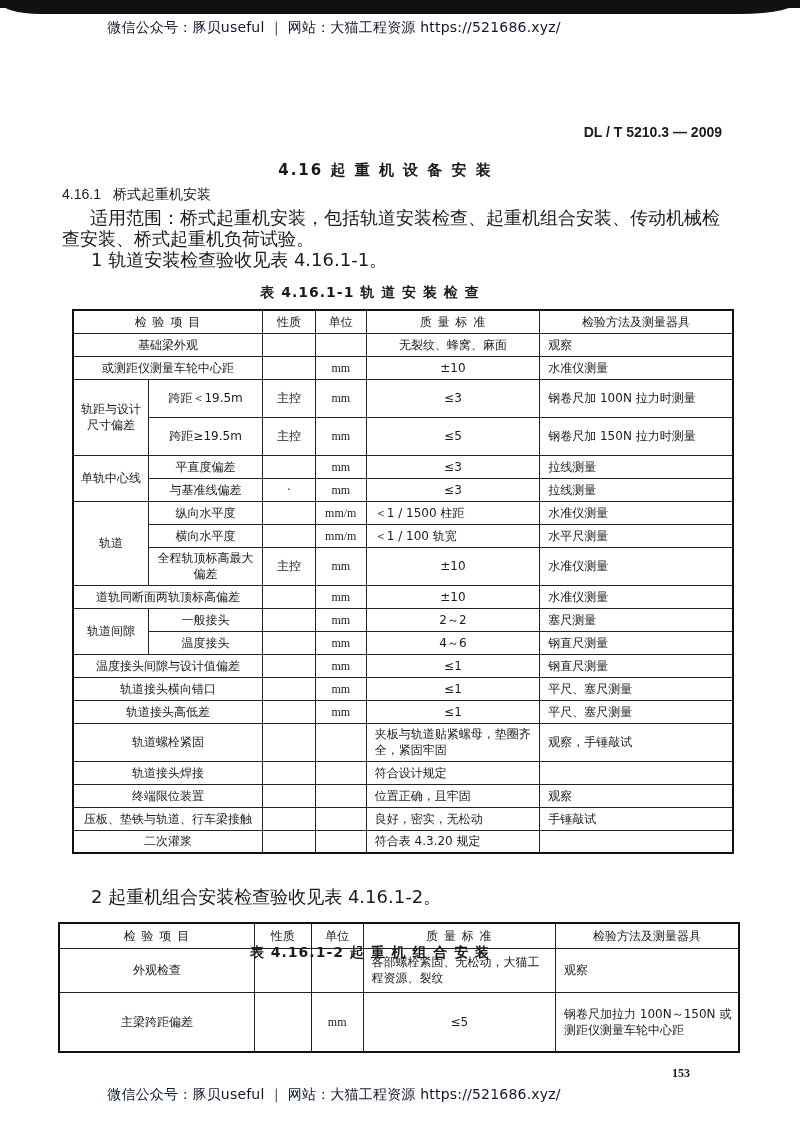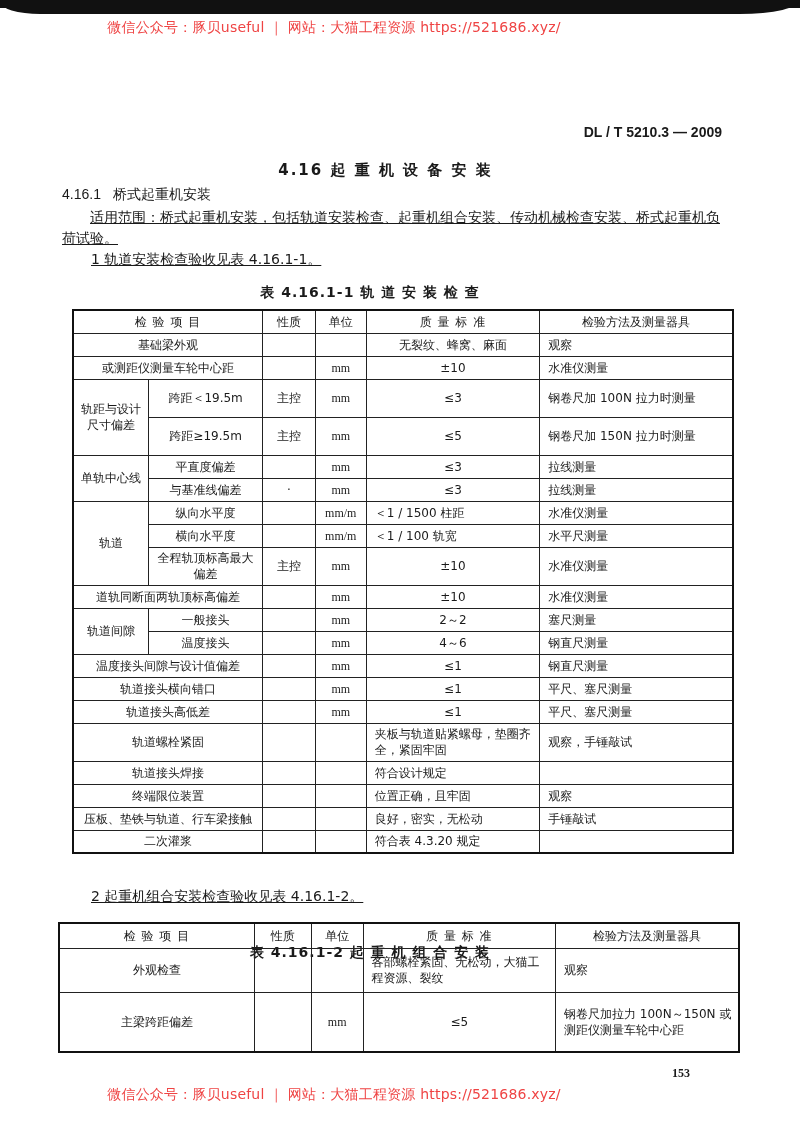--- a/index.html
+++ b/index.html
@@ -9,40 +9,39 @@
   }
   .topband {
     position:absolute; left:0; top:0; width:800px; height:14px; background:#111;
     border-bottom-left-radius:40px 12px; border-bottom-right-radius:60px 14px;
   }
   .topband-inner {
     position:absolute; left:0; top:0; width:800px; height:8px; background:#111;
   }
   .watermark {
     position:absolute; left:0; width:668px; text-align:center;
-    color:#ef4444; font-size:14px; font-family:"DejaVu Sans", sans-serif; letter-spacing:0.2px;
+    color:#0f172a; font-size:14px; font-family:"DejaVu Sans", sans-serif; letter-spacing:0.2px;
   }
   .wm-top { top:19px; }
   .wm-bottom { top:1086px; }
   .std-no {
     position:absolute; right:78px; top:124px; font-size:14px; font-weight:bold;
     font-family:"Liberation Sans", sans-serif;
   }
   .section-title {
     position:absolute; left:0; width:771px; top:161px; text-align:center;
     font-size:15px; font-weight:bold; letter-spacing:2px; font-family:"DejaVu Sans", sans-serif;
   }
   .subsection {
     position:absolute; left:62px; top:186px; font-size:14px; font-family:"DejaVu Sans", sans-serif;
   }
   .subsection .num { margin-right:12px; font-family:"Liberation Sans", sans-serif; }
   .para {
-    position:absolute; left:62px; width:660px; font-size:14px; line-height:21px;
+    position:absolute; left:62px; width:660px; font-size:18px; line-height:21px;
     font-family:"DejaVu Sans", sans-serif;
-    text-decoration:underline;
   }
   .p-scope { top:207px; text-indent:28px; }
   .p-item1 { top:249px; left:91px; }
   .p-item2 { top:870px; left:91px;margin-top:16px; }
   .table-caption {
     position:absolute; left:0; width:740px; text-align:center; font-size:14px; font-weight:bold;
     font-family:"DejaVu Sans", sans-serif; letter-spacing:1px;
   }
   .cap1 { top:284px; }
   .cap2 { top:944px; }

